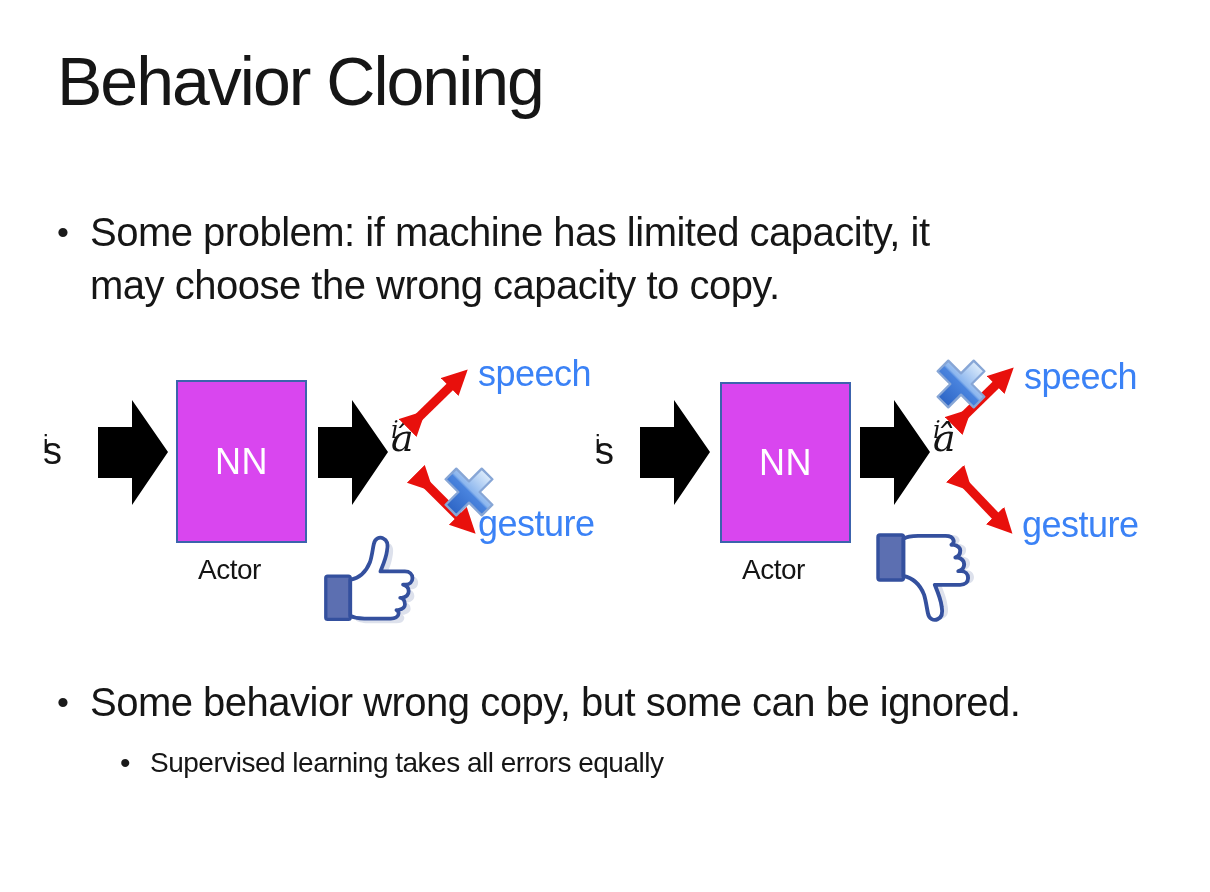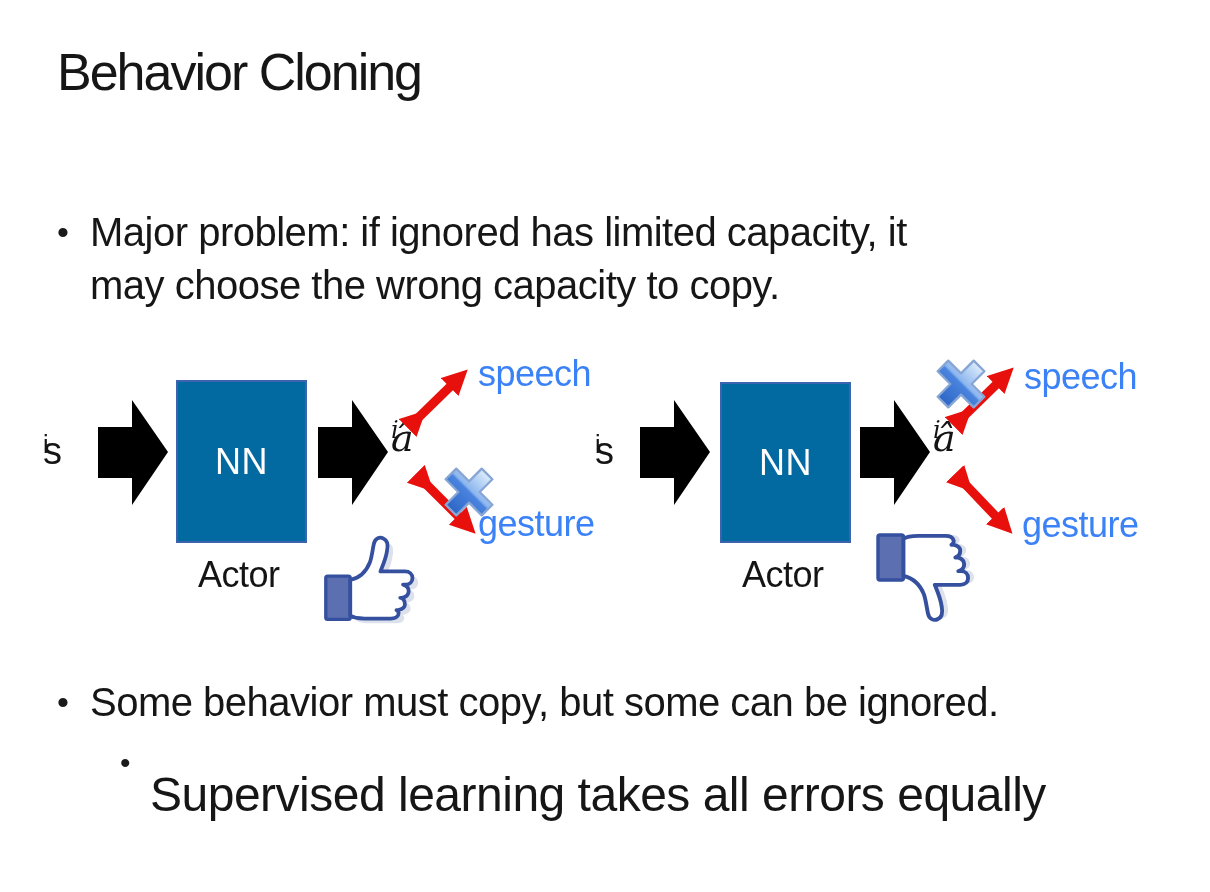--- a/index.html
+++ b/index.html
@@ -6,62 +6,62 @@
   body{
     width:1210px;height:892px;background:#ffffff;position:relative;
     overflow:hidden;
     font-family:"Liberation Sans", sans-serif;
     color:#1a1a1a;
   }
   .slide{position:absolute;inset:0;background:#ffffff;}
 
   .title{
     position:absolute;left:57px;top:42px;
-    font-size:52px;letter-spacing:-2px;font-weight:400;color:#161616;
+    font-size:68px;letter-spacing:-2px;font-weight:400;color:#161616;
     white-space:nowrap;
   }
 
   .bullet-row{position:absolute;display:flex;align-items:flex-start;}
   .bullet-marker{
     font-size:34px;line-height:53px;width:33px;flex:0 0 33px;color:#1a1a1a;
   }
   .bullet-text{
     font-size:40px;line-height:53px;letter-spacing:-0.5px;color:#161616;
     white-space:nowrap;
   }
   .b1{left:57px;top:206px;}
   .b2{left:57px;top:676px;}
   .b3{left:120px;top:738px;}
   .b3 .bullet-marker{font-size:30px;line-height:50px;width:30px;flex:0 0 30px;}
-  .b3 .bullet-text{font-size:48px;line-height:50px;margin-top:32px;}
+  .b3 .bullet-text{font-size:28px;line-height:50px;}
 
   .diagram{position:absolute;top:350px;width:620px;height:295px;}
   .diagram.left{left:18px;}
   .diagram.right{left:590px;}
   .diagram *{position:absolute;}
 
   .io-label{
     font-size:38px;color:#141414;white-space:nowrap;
   }
   .io-label sub{font-size:25px;}
   .out-label{
     font-family:"DejaVu Serif", serif;font-style:italic;
     font-size:38px;color:#141414;white-space:nowrap;
   }
   .out-label sub{font-size:24px;font-style:italic;}
 
   .nn-box{
-    background:#0369a1;border:2px solid #3C63AD;box-sizing:border-box;
+    background:#d946ef;border:2px solid #3C63AD;box-sizing:border-box;
     display:flex;align-items:center;justify-content:center;
   }
   .nn-box .nn-text{
     position:static;color:#ffffff;font-size:36px;letter-spacing:0.5px;
   }
   .caption{
-    font-size:36px;color:#141414;white-space:nowrap;letter-spacing:-0.5px;
+    font-size:28px;color:#141414;white-space:nowrap;letter-spacing:-0.5px;
   }
   .branch-label{
     font-size:36px;color:#3b82f6;white-space:nowrap;letter-spacing:-0.5px;
   }
 
   svg{overflow:visible;display:block;}
 
   
   .left .in-label   {left:25px;  top:80px;}
   .left .arrow1     {left:80px;  top:50px;}
@@ -92,21 +92,21 @@
 </style>
 </head>
 <body>
 
 <div class="slide">
 
   <div class="title">Behavior Cloning</div>
 
   <div class="bullet-row b1">
     <span class="bullet-marker">•</span>
-    <span class="bullet-text"><span>Major problem: if ignored has limited capacity, it</span><br><span>may choose the wrong capacity to copy.</span></span>
+    <span class="bullet-text"><span>Some problem: if machine has limited capacity, it</span><br><span>may choose the wrong capacity to copy.</span></span>
   </div>
 
   <div class="diagram left">
 
     <span class="io-label in-label">
         <span>s</span>
         <sub>i</sub>
       </span>
 
     <svg class="arrow1" width="70" height="105" viewBox="0 0 70 105">
@@ -233,21 +233,21 @@
       <g transform="translate(0,96) scale(1,-1)">
         <path d="M33,91 L33,53 C43,51 50,44 54,34 C56,28 57,19 58,15 C59,9 64,7 68,9 C73,11 73,17 72,22 C71,30 67,39 65,44 L91,44 C96,44 99,47 99,51 C99,55 96,58 92,58 L89,58 C93,59 95,62 95,65 C95,69 92,71 88,72 L86,72 C90,73 91,76 91,79 C91,82 88,84 84,85 L82,85 C84,86 85,88 84,90 C83,93 80,94 76,94 L48,94 C42,94 36,93 33,91 Z" transform="translate(3,-2)" fill="#DDE1EC" stroke="none"></path>
         <rect x="4" y="46" width="26" height="46" rx="2" fill="#5C6FB1" stroke="#34509E" stroke-width="3.5"></rect>
         <path d="M30,88 L30,50 C40,48 47,41 51,31 C53,25 54,16 55,12 C56,6 61,4 65,6 C70,8 70,14 69,19 C68,27 64,36 62,41 L88,41 C93,41 96,44 96,48 C96,52 93,55 89,55 L86,55 C90,56 92,59 92,62 C92,66 89,68 85,69 L83,69 C87,70 88,73 88,76 C88,79 85,81 81,82 L79,82 C81,83 82,85 81,87 C80,90 77,91 73,91 L45,91 C39,91 33,90 30,88 Z" fill="#ffffff" stroke="#34509E" stroke-width="4" stroke-linejoin="round"></path>
       </g>
     </svg>
   </div>
 
   <div class="bullet-row b2">
     <span class="bullet-marker">•</span>
-    <span class="bullet-text">Some behavior must copy, but some can be ignored.</span>
+    <span class="bullet-text">Some behavior wrong copy, but some can be ignored.</span>
   </div>
 
   <div class="bullet-row b3">
     <span class="bullet-marker">•</span>
     <span class="bullet-text">Supervised learning takes all errors equally</span>
   </div>
 
 </div>
 
 </body></html>

